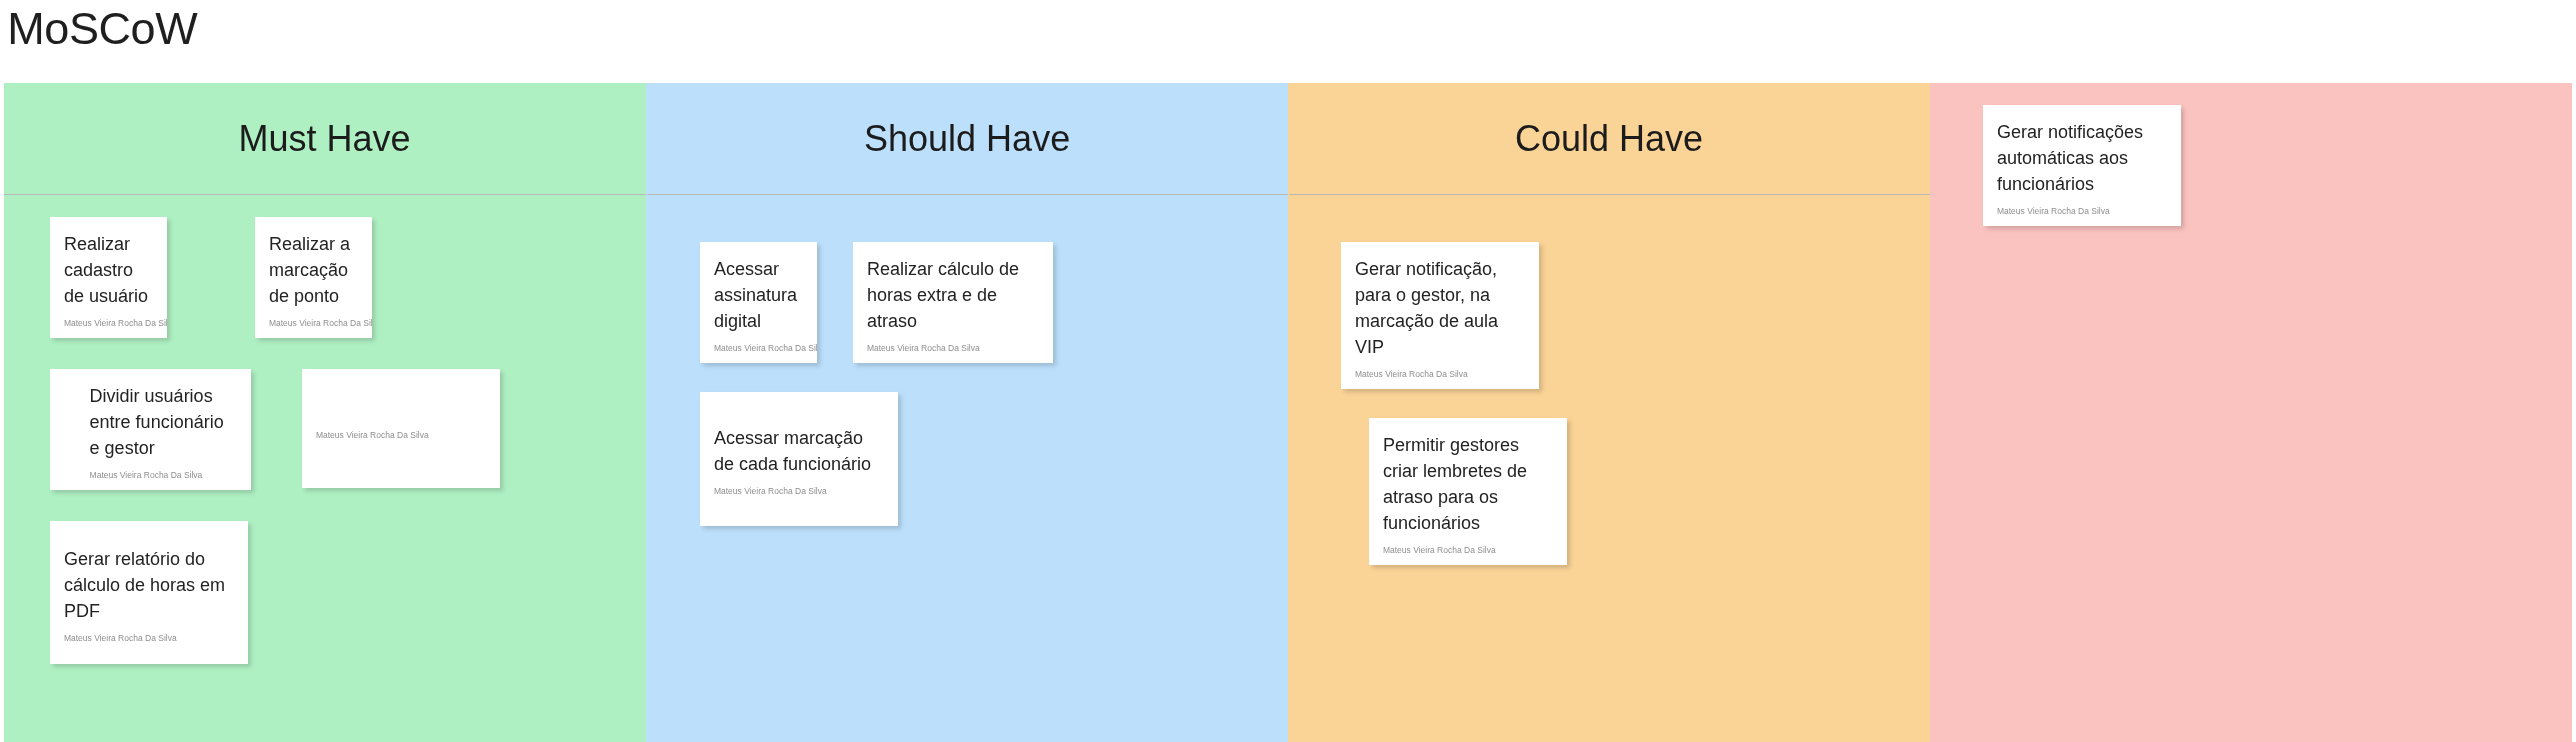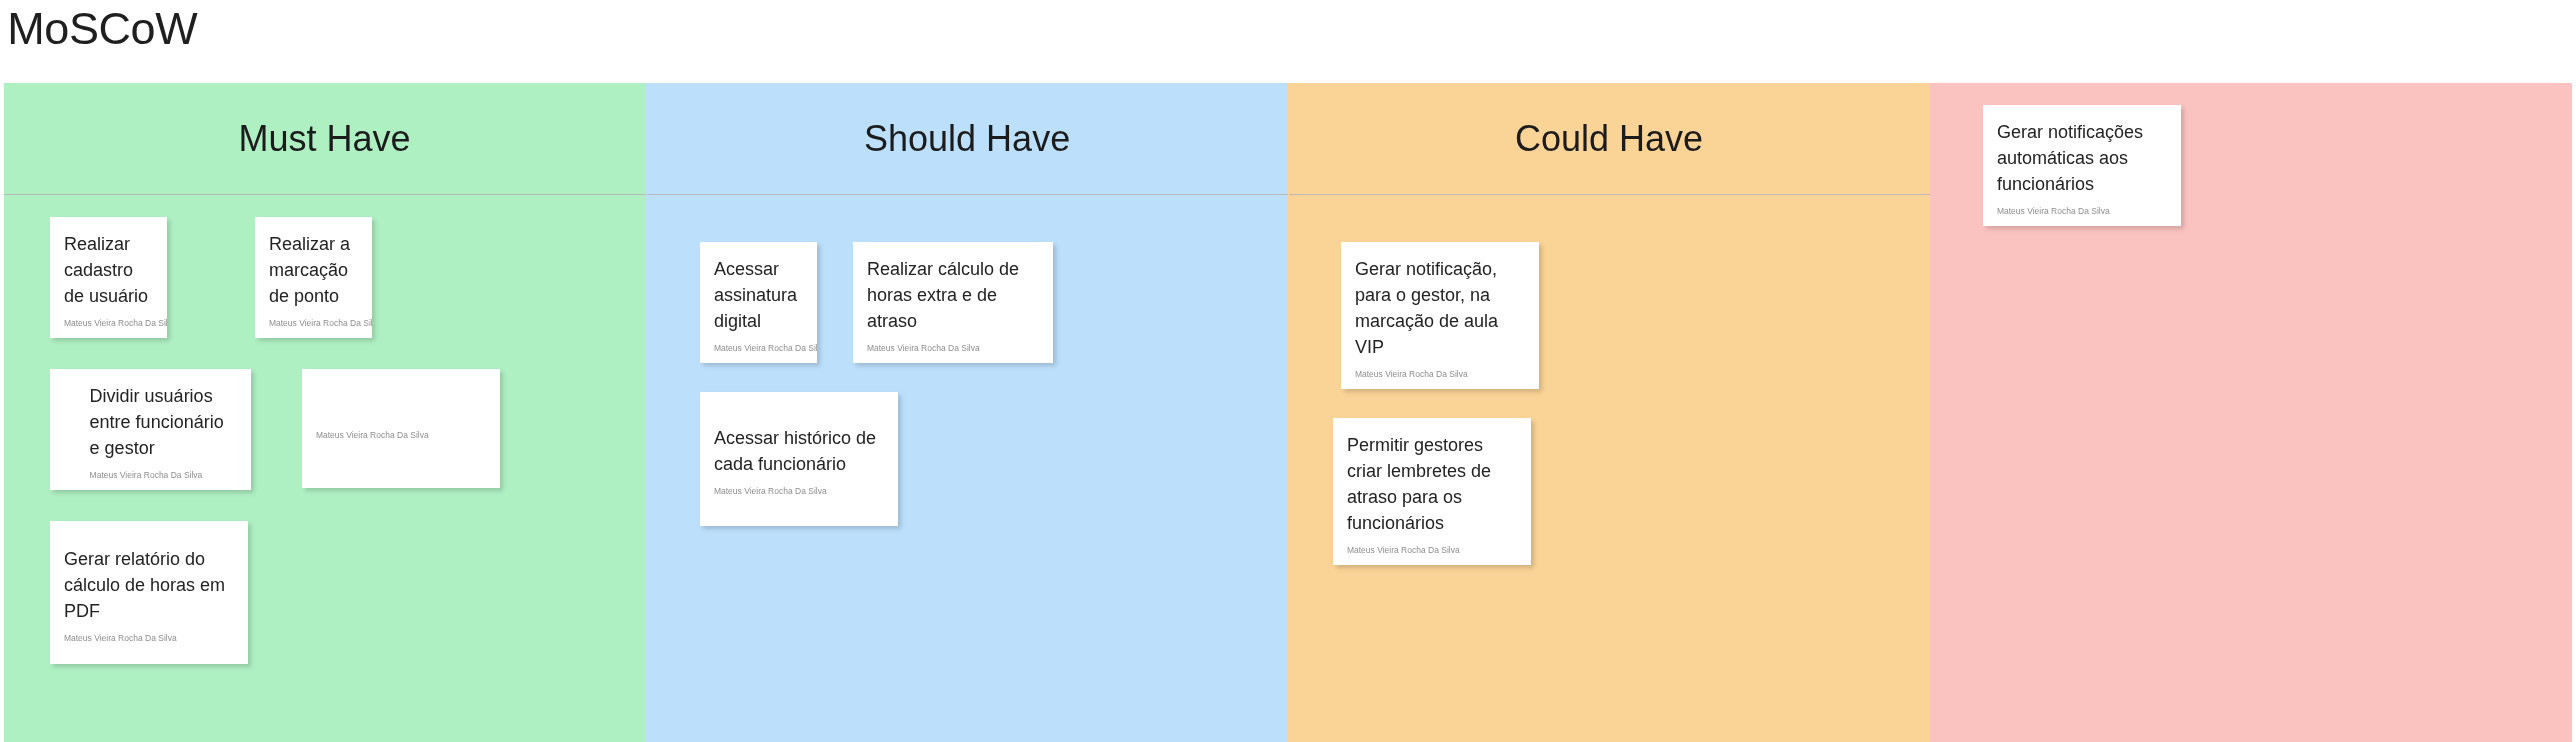--- a/index.html
+++ b/index.html
@@ -167,42 +167,42 @@
             <div class="card-author">Mateus Vieira Rocha Da Silva</div>
           </div>
           <div class="card sz-w4">
             <div class="card-text">Realizar cálculo de horas extra e de atraso</div>
             <div class="card-author">Mateus Vieira Rocha Da Silva</div>
           </div>
         </div>
 
         <div class="card-row" style="padding-left:53px;">
           <div class="card sz-w5">
-            <div class="card-text">Acessar histórico de cada funcionário</div>
+            <div class="card-text">Acessar marcação de cada funcionário</div>
             <div class="card-author">Mateus Vieira Rocha Da Silva</div>
           </div>
         </div>
 
       </div>
     </div>
 
     <div class="column c3" style="background:#fad396;">
       <div class="col-header">
         <div class="col-header-label">Could Have</div>
       </div>
       <div class="col-body">
 
         <div class="card-row" style="padding-left:52px; margin-bottom:29px;">
           <div class="card sz-w6">
             <div class="card-text">Gerar notificação, para o gestor, na marcação de aula VIP</div>
             <div class="card-author">Mateus Vieira Rocha Da Silva</div>
           </div>
         </div>
 
-        <div class="card-row" style="padding-left:44px;">
+        <div class="card-row" style="padding-left:80px;">
           <div class="card sz-w6">
             <div class="card-text">Permitir gestores criar lembretes de atraso para os funcionários</div>
             <div class="card-author">Mateus Vieira Rocha Da Silva</div>
           </div>
         </div>
 
       </div>
     </div>
 
     <div class="column c4" style="background:#fbc3c0;">

